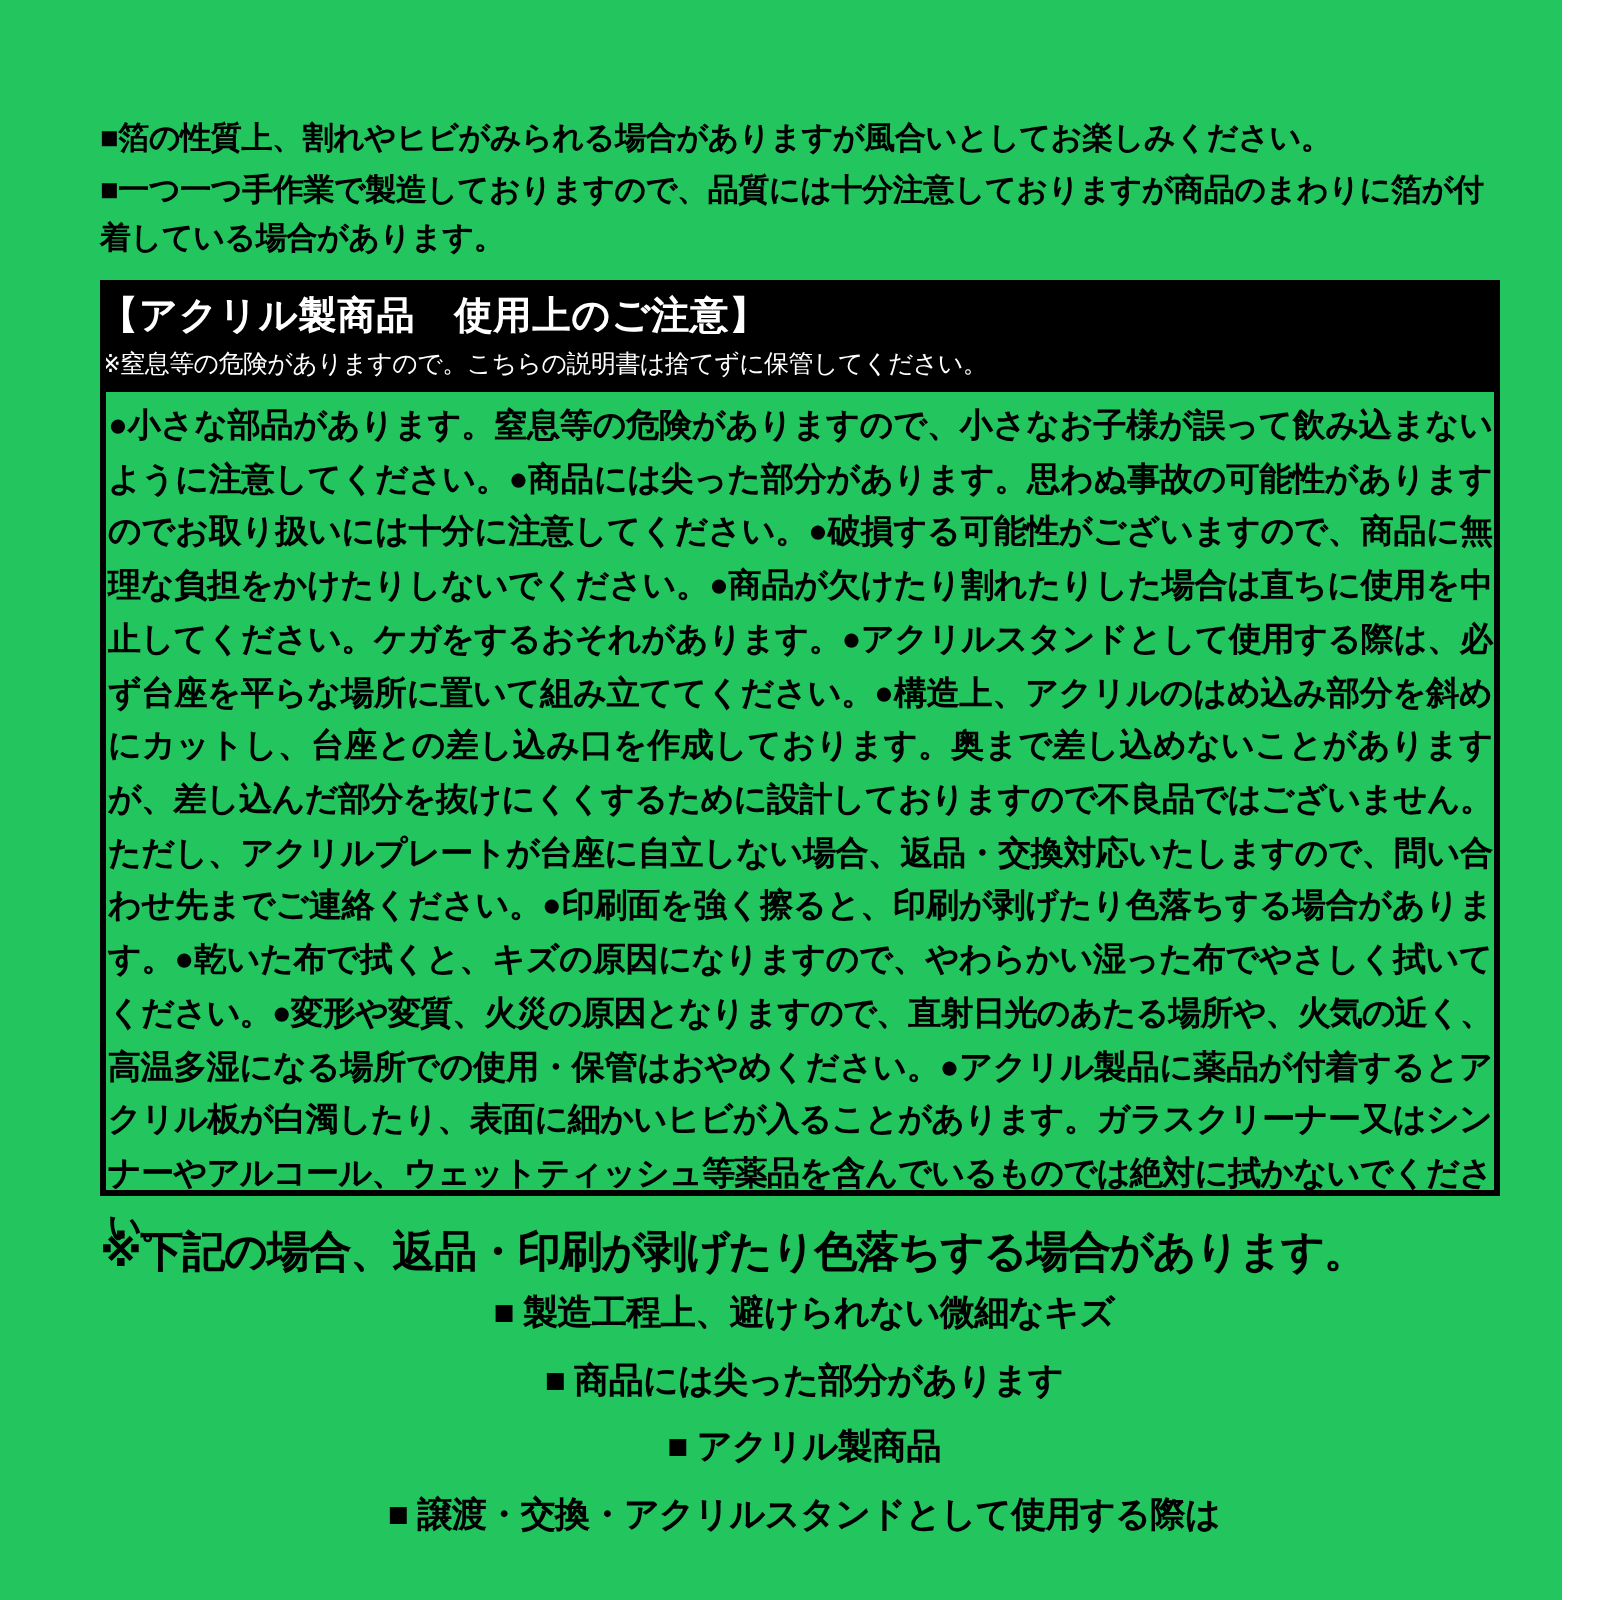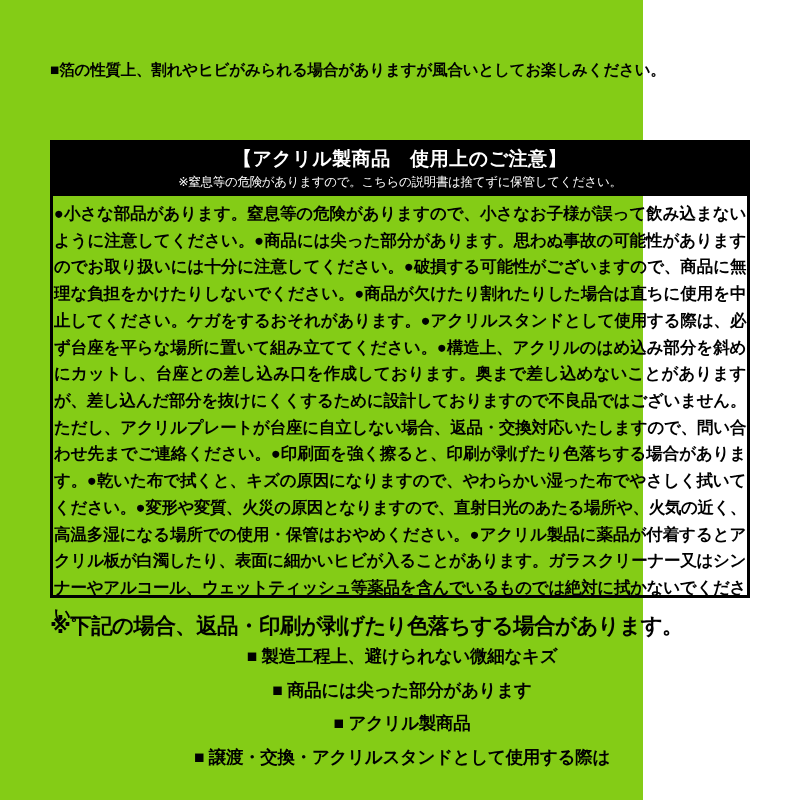--- a/index.html
+++ b/index.html
@@ -9,23 +9,23 @@
   }
   body {
     width: 800px;
     height: 800px;
     font-family: "Liberation Sans", "DejaVu Sans", sans-serif;
     color: #000000;
     overflow: hidden;
   }
   .page {
     position: relative;
-    width: 643px;
+    width: 781px;
     height: 800px;
-    background: #84cc16;
+    background: #22c55e;
     box-sizing: border-box;
   }
 
   
   .top-notes {
     position: absolute;
     left: 50px;
     top: 58px;
     width: 700px;
     font-size: 15.5px;
@@ -42,21 +42,20 @@
   
   .black-band {
     position: absolute;
     left: 50px;
     top: 140px;
     width: 700px;
     background: #000000;
     color: #ffffff;
     padding: 6px 0 6px 0;
     box-sizing: border-box;
-    text-align: center;
   }
   .black-band .title {
     display: block;
     font-size: 19px;
     font-weight: 700;
     letter-spacing: 0.5px;
     line-height: 1.4;
   }
   .black-band .subtitle {
     display: block;
@@ -121,20 +120,21 @@
     text-align: center;
   }
 </style>
 </head>
 <body>
 
 <div class="page">
 
   <div class="top-notes">
     <span class="note">■箔の性質上、割れやヒビがみられる場合がありますが風合いとしてお楽しみください。</span>
+    <span class="note">■一つ一つ手作業で製造しておりますので、品質には十分注意しておりますが商品のまわりに箔が付着している場合があります。</span>
   </div>
 
   <div class="black-band">
     <span class="title">【アクリル製商品　使用上のご注意】</span>
     <span class="subtitle">※窒息等の危険がありますので。こちらの説明書は捨てずに保管してください。</span>
   </div>
 
   <div class="body-box"></div>
 
   <div class="body-text">●小さな部品があります。窒息等の危険がありますので、小さなお子様が誤って飲み込まないように注意してください。●商品には尖った部分があります。思わぬ事故の可能性がありますのでお取り扱いには十分に注意してください。●破損する可能性がございますので、商品に無理な負担をかけたりしないでください。●商品が欠けたり割れたりした場合は直ちに使用を中止してください。ケガをするおそれがあります。●アクリルスタンドとして使用する際は、必ず台座を平らな場所に置いて組み立ててください。●構造上、アクリルのはめ込み部分を斜めにカットし、台座との差し込み口を作成しております。奥まで差し込めないことがありますが、差し込んだ部分を抜けにくくするために設計しておりますので不良品ではございません。ただし、アクリルプレートが台座に自立しない場合、返品・交換対応いたしますので、問い合わせ先までご連絡ください。●印刷面を強く擦ると、印刷が剥げたり色落ちする場合があります。●乾いた布で拭くと、キズの原因になりますので、やわらかい湿った布でやさしく拭いてください。●変形や変質、火災の原因となりますので、直射日光のあたる場所や、火気の近く、高温多湿になる場所での使用・保管はおやめください。●アクリル製品に薬品が付着するとアクリル板が白濁したり、表面に細かいヒビが入ることがあります。ガラスクリーナー又はシンナーやアルコール、ウェットティッシュ等薬品を含んでいるものでは絶対に拭かないでください。</div>

